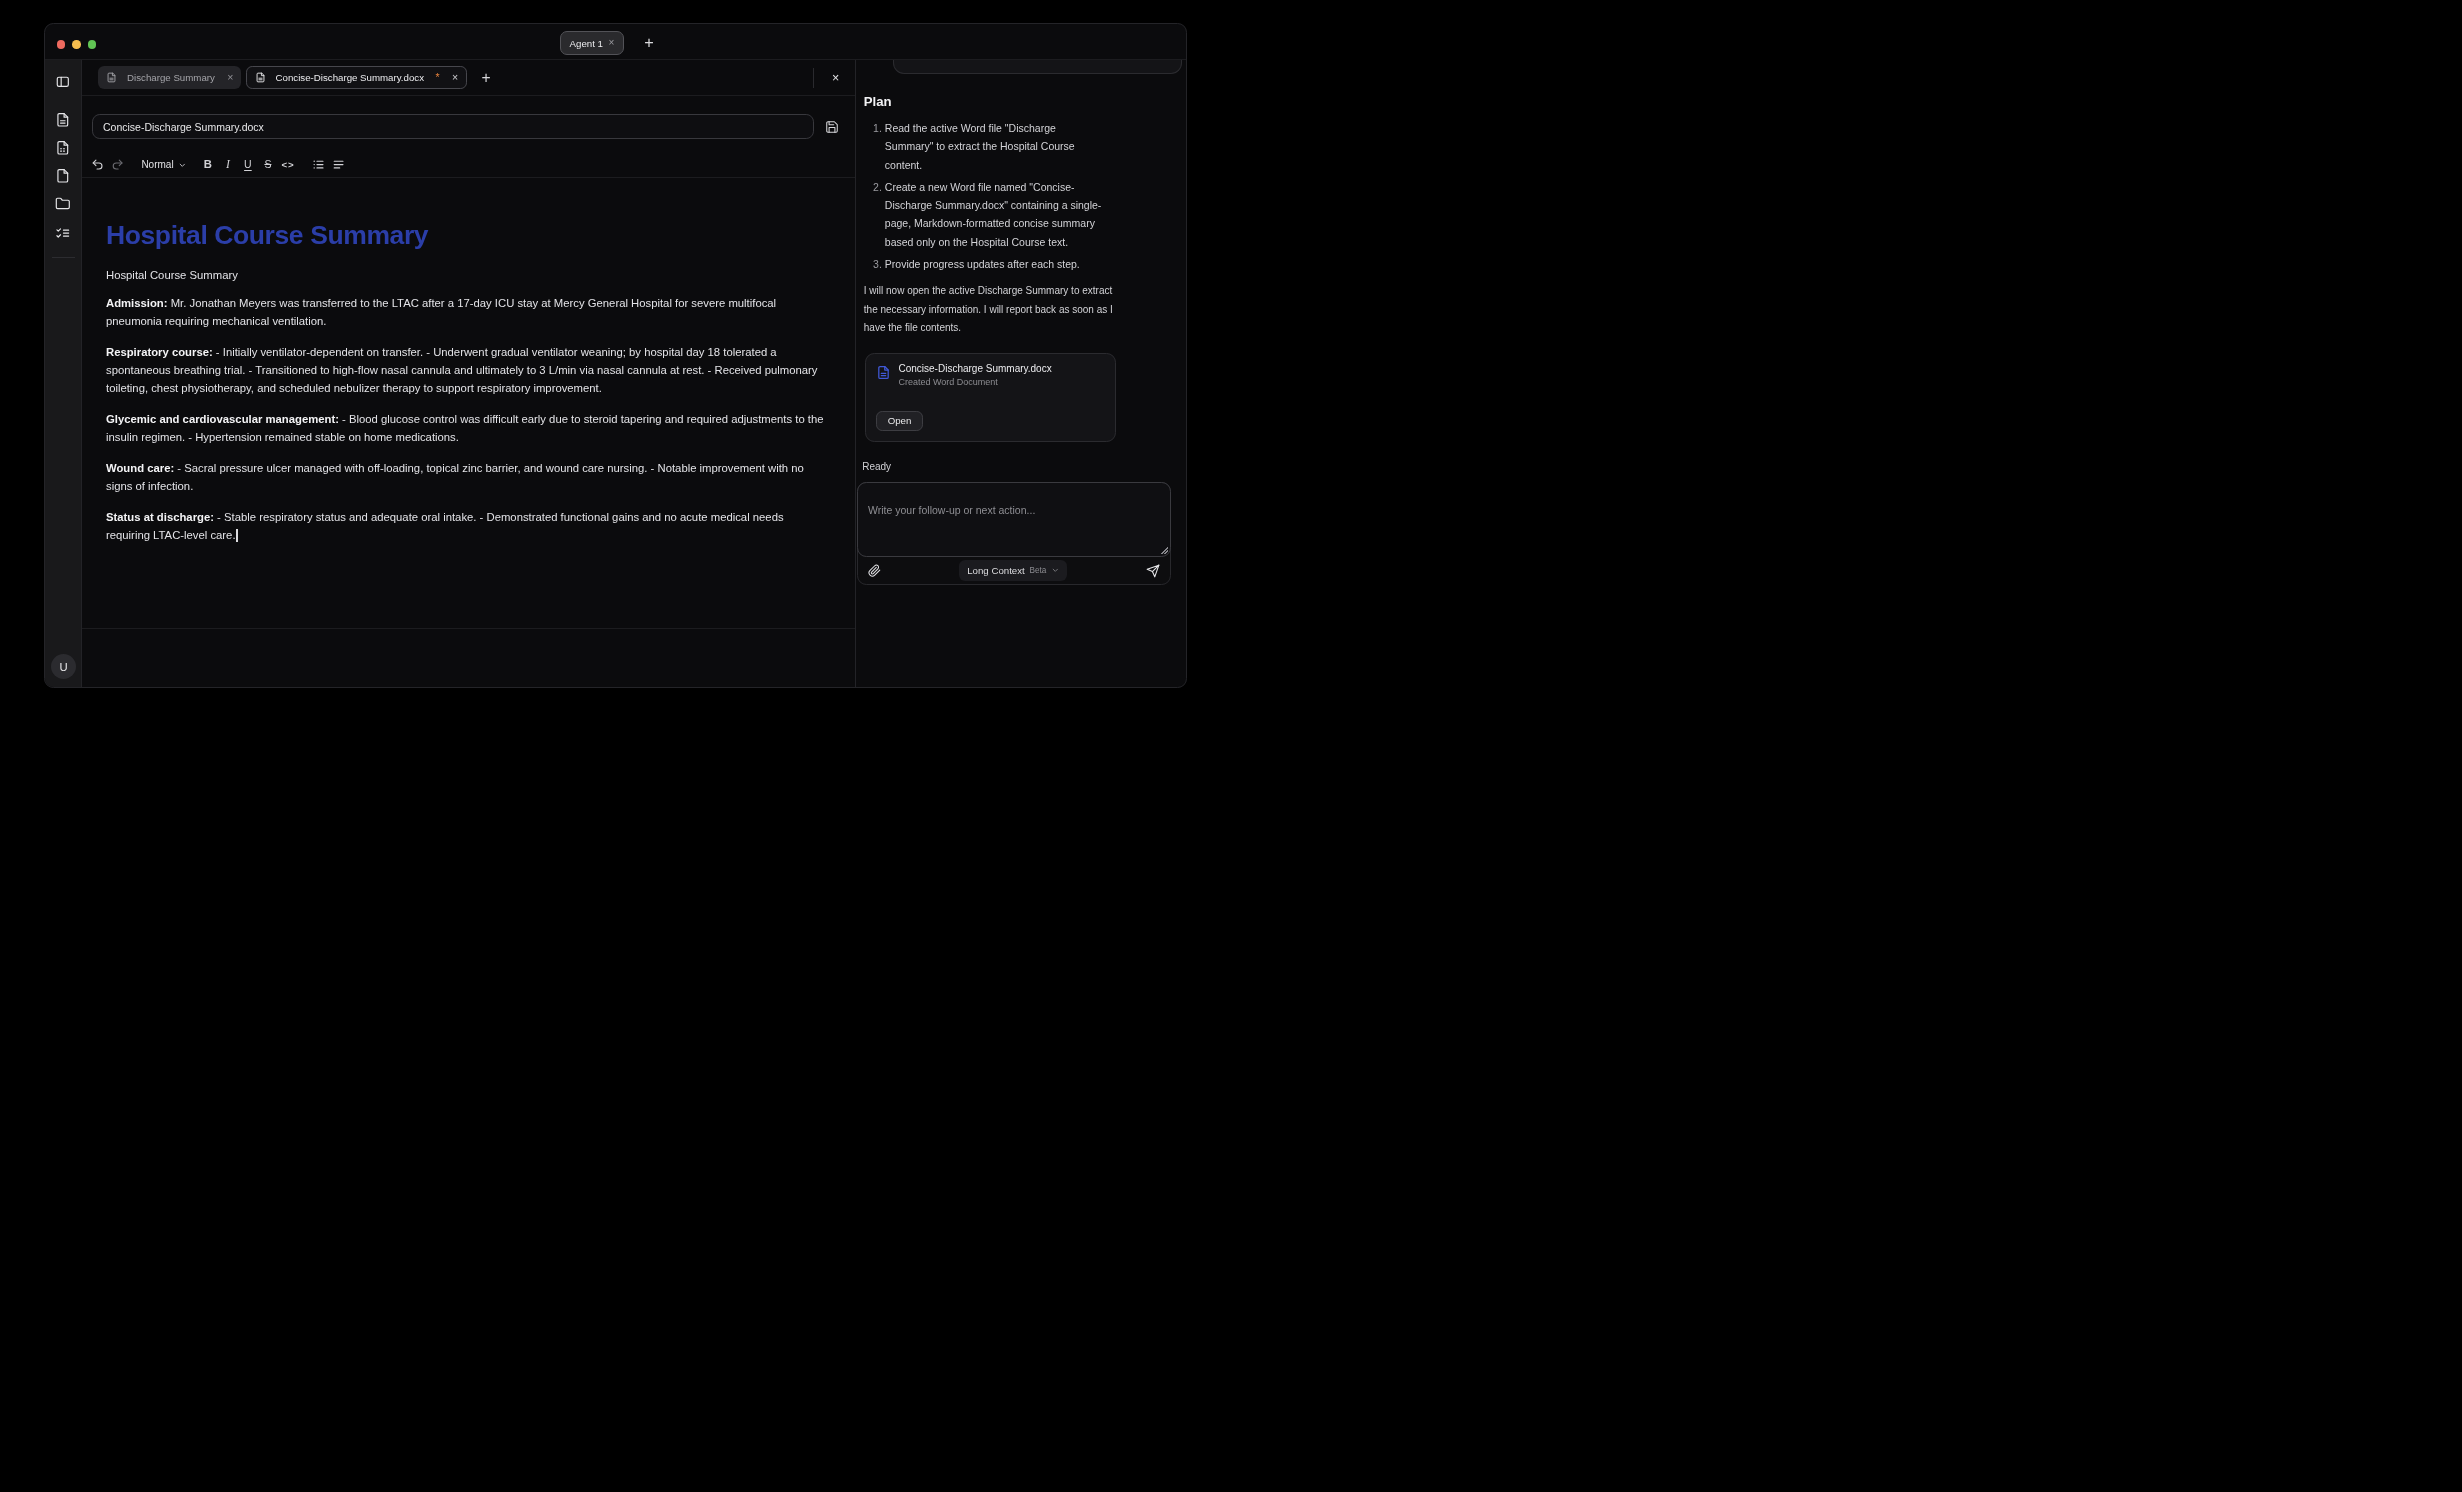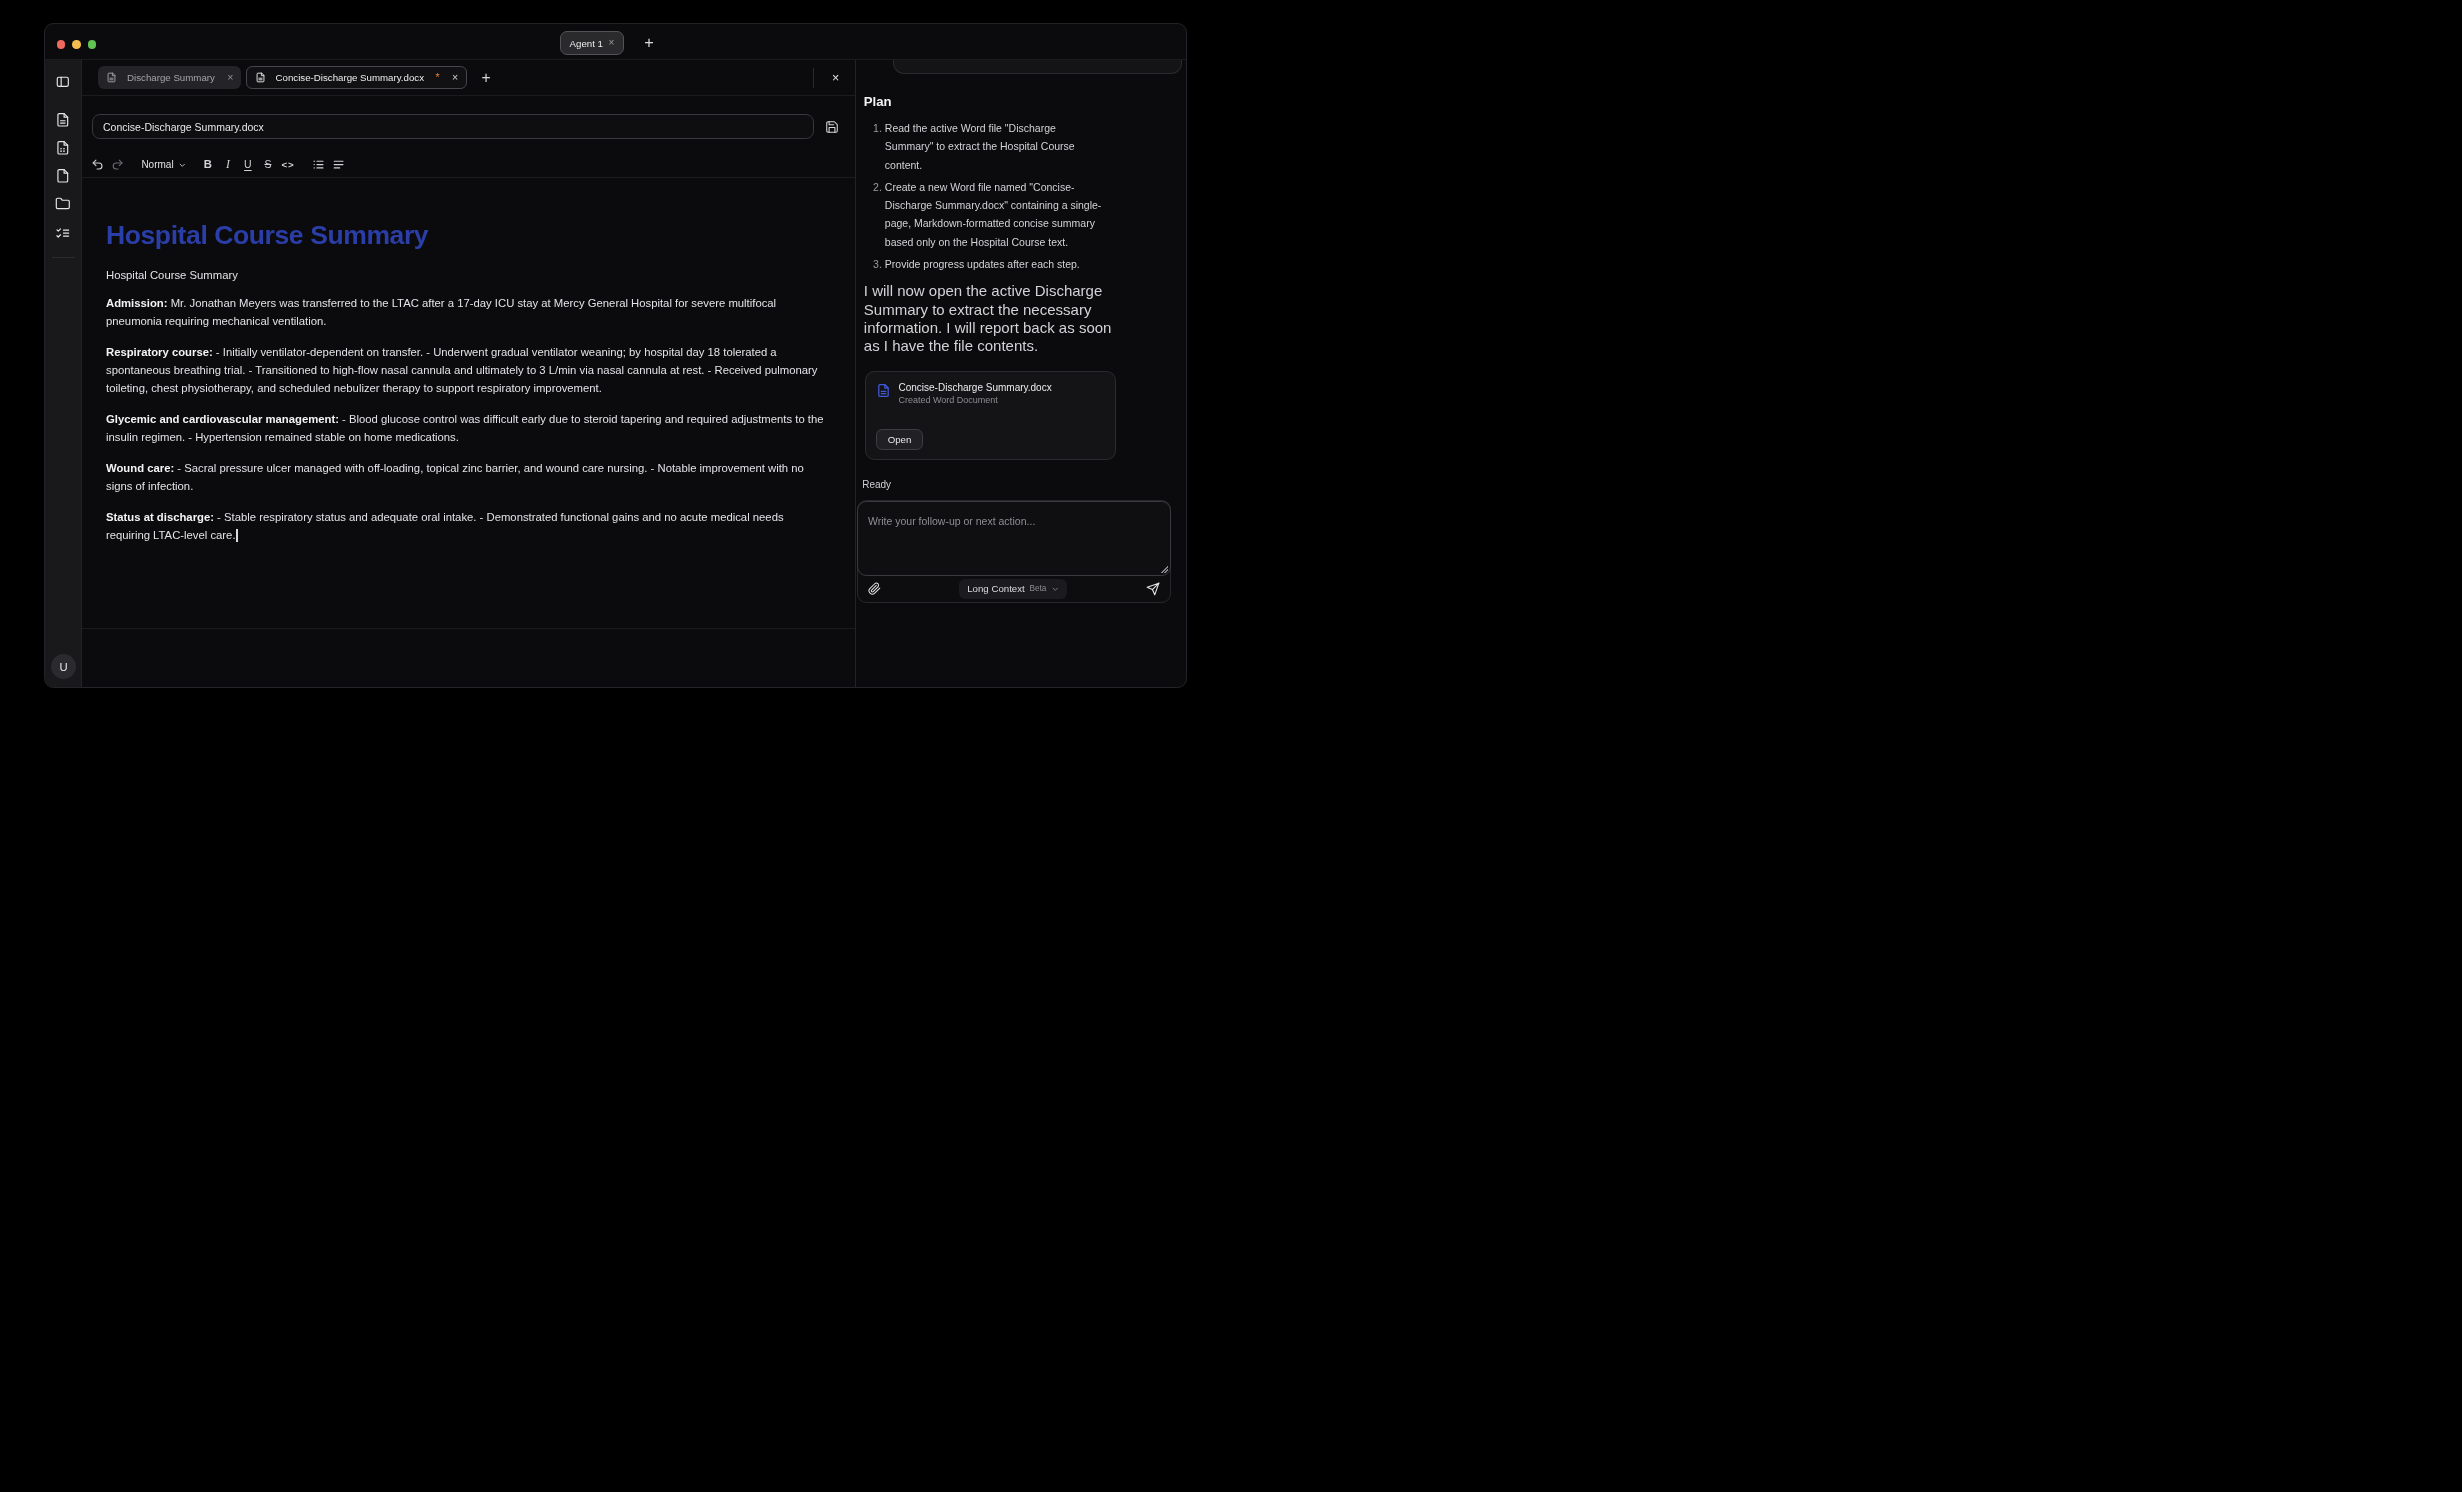--- a/index.html
+++ b/index.html
@@ -93,37 +93,37 @@
   
   .assistant-panel { flex: 1; position: relative; display: flex; flex-direction: column; }
   .top-bubble { position: absolute; top: 0; left: 37px; width: 289px; height: 14px;
     background: #141417; border: 0.8px solid #2b2b2f; border-top: none; border-radius: 0 0 11px 11px; }
   .panel-scroll { margin-top: 34px; padding: 0 7px 0 7.8px; }
   .plan-h { font-size: 13.2px; font-weight: 700; color: #f2f2f4; }
   .plan-list { margin: 10px 0 0 0; padding-left: 21px; max-width: 243px;
     font-size: 10.5px; line-height: 18.3px; color: #d3d3d7; }
   .plan-list li { margin-bottom: 3.9px; }
   .plan-list li::marker { color: #9b9ba0; }
-  .panel-msg { margin-top: 9.3px; font-size: 15px; line-height: 18.3px; color: #d3d3d7; max-width: 253px; }
+  .panel-msg { margin-top: 9.3px; font-size: 10px; line-height: 18.3px; color: #d3d3d7; max-width: 253px; }
 
   .file-card { margin: 15.6px 0 0 1.6px; width: 251px; background: #141417; border: 0.8px solid #2b2b2f;
     border-radius: 9.3px; padding: 9.3px; }
   .card-head { display: flex; gap: 7.8px; align-items: flex-start; }
   .card-doc-icon { width: 15px; height: 15px; color: var(--file-blue); margin-top: 1.6px; }
   .card-title { font-size: 10px; color: #ececef; }
   .card-sub { font-size: 9px; color: #8c8c91; margin-top: 2.3px; }
   .open-btn { display: inline-block; margin-top: 24px; background: #212125; border: 0.8px solid #3d3d42;
     border-radius: 6.2px; padding: 3.9px 11px; font-size: 9.7px; color: #e8e8ea; }
 
   .ready { margin: 19.5px 0 0 6.2px; font-size: 10px; color: #d0d0d4; }
 
   .composer { margin: 10px 0 0 0.8px; width: 314px; border: 0.8px solid #28282c; border-radius: 9.3px; background: #0d0d0f; }
   .input-wrap { position: relative; width: calc(100% + 1.6px); margin: -0.8px -0.8px 0 -0.8px; }
   .composer-input { width: 100%; height: 75px; background: #0f0f12; border: 0.8px solid #3a3a3f; border-radius: 9.3px;
-    resize: none; outline: none; padding: 13px 10px; font-size: 10.5px; color: #e6e6e9; font-family: inherit; display: block; }
+    resize: none; outline: none; padding: 21px 10px; font-size: 10.5px; color: #e6e6e9; font-family: inherit; display: block; }
   .composer-input::placeholder { color: #8e8e93; }
   .resize-grip { position: absolute; right: 3.1px; bottom: 3.1px; width: 7.8px; height: 7.8px;
     background: linear-gradient(135deg, transparent 0 55%, #86868b 55% 63%, transparent 63% 75%, #86868b 75% 83%, transparent 83%); }
   .composer-bar { height: 26.5px; display: flex; align-items: center; padding: 0 10px; }
   .clip-btn { width: 13.2px; height: 13.2px; color: #e2e2e5; }
   .ctx-pill { margin: 0 auto; background: #1b1b1f; border-radius: 6.2px; padding: 4.7px 7.8px;
     display: flex; align-items: center; gap: 4.7px; }
   .ctx-label { font-size: 9.7px; color: #dcdcdf; }
   .ctx-badge { font-size: 8.2px; color: #8c8c91; }
   .ctx-chevron { width: 8.6px; height: 8.6px; color: #8c8c91; }

